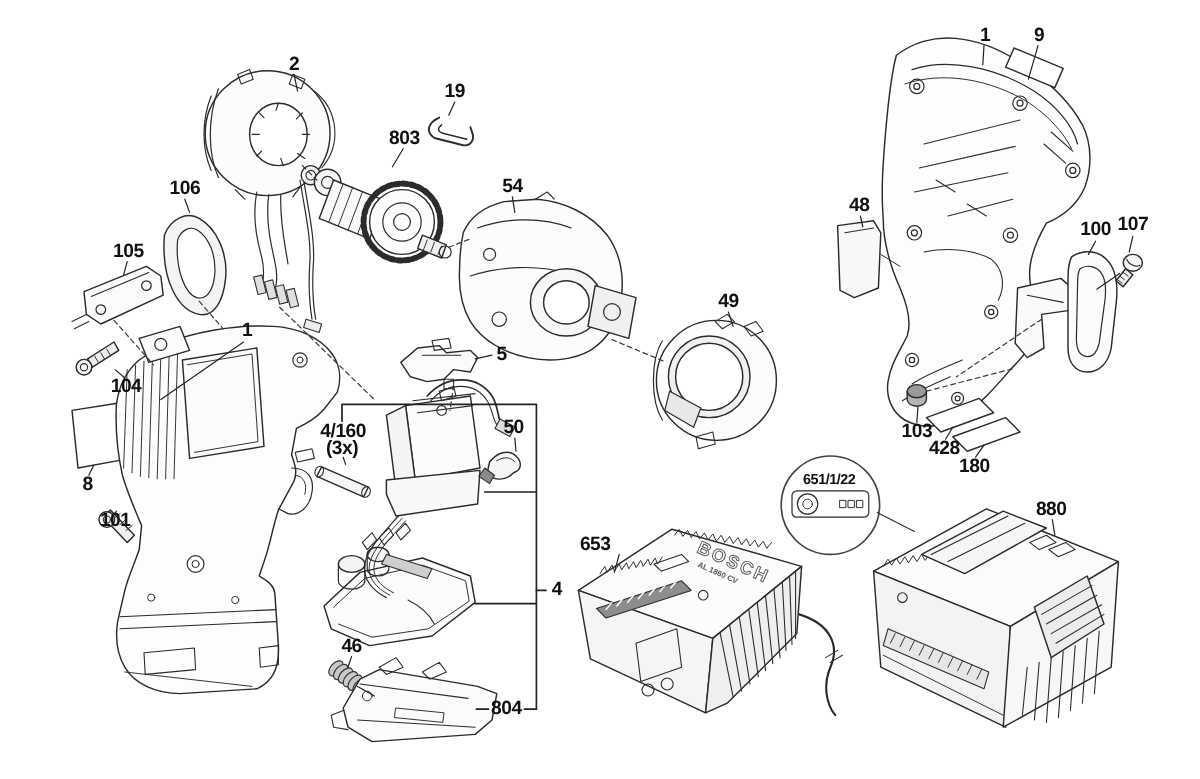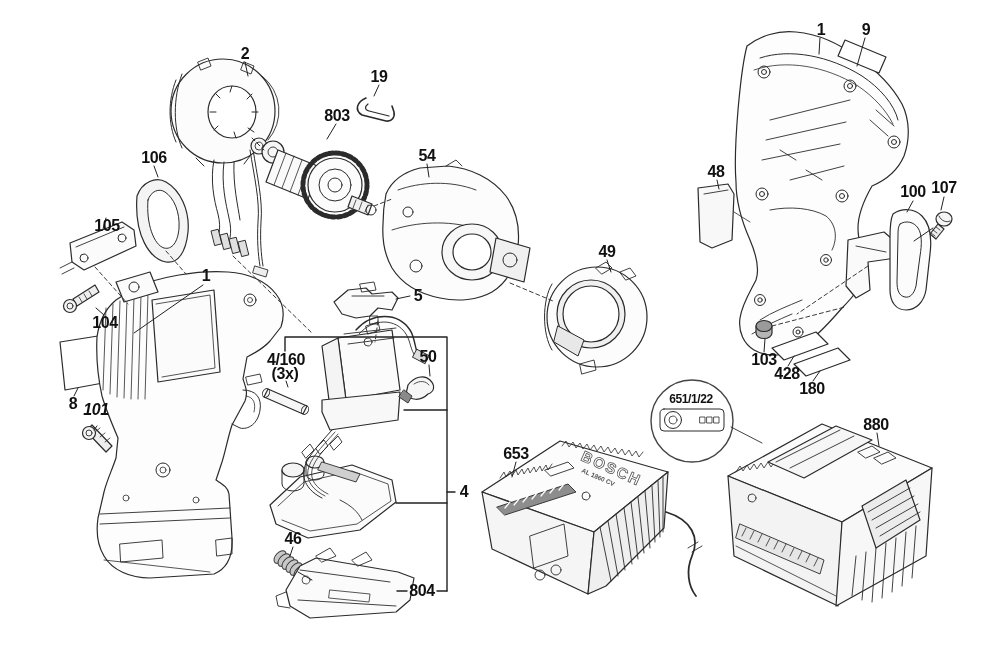--- a/index.html
+++ b/index.html
@@ -398,33 +398,33 @@
   </g>
 </svg>
 
   <div class="callout-layer">
       <div class="callout" style="left: 245px; top: 54px;">2</div>
       <div class="callout" style="left: 379px; top: 77px;">19</div>
       <div class="callout" style="left: 337px; top: 116px;">803</div>
       <div class="callout" style="left: 427px; top: 156px;">54</div>
       <div class="callout" style="left: 607px; top: 252px;">49</div>
       <div class="callout" style="left: 154px; top: 158px;">106</div>
-      <div class="callout" style="left: 107px; top: 226px;">105</div>
+      <div class="callout" style="left: 107px; top: 210px;">105</div>
       <div class="callout" style="left: 105px; top: 323px;">104</div>
       <div class="callout" style="left: 73px; top: 404px;">8</div>
-      <div class="callout" style="left: 96px; top: 410px; font-style: italic;">101</div>
+      <div class="callout" style="left: 96px; top: 434px;">101</div>
       <div class="callout" style="left: 206px; top: 276px;">1</div>
       <div class="callout" style="left: 418px; top: 296px;">5</div>
       <div class="callout" style="left: 286px; top: 360px;">4/160</div>
       <div class="callout" style="left: 285px; top: 374px;">(3x)</div>
       <div class="callout" style="left: 428px; top: 357px;">50</div>
       <div class="callout" style="left: 464px; top: 492px;">4</div>
       <div class="callout" style="left: 293px; top: 539px;">46</div>
       <div class="callout" style="left: 422px; top: 591px;">804</div>
-      <div class="callout" style="left: 516px; top: 454px;">653</div>
+      <div class="callout" style="left: 496px; top: 454px;">653</div>
       <div class="callout" style="left: 691px; top: 399px; font-size: 12px;">651/1/22</div>
       <div class="callout" style="left: 876px; top: 425px;">880</div>
       <div class="callout" style="left: 821px; top: 30px;">1</div>
       <div class="callout" style="left: 866px; top: 30px;">9</div>
       <div class="callout" style="left: 716px; top: 172px;">48</div>
       <div class="callout" style="left: 913px; top: 192px;">100</div>
       <div class="callout" style="left: 944px; top: 188px;">107</div>
       <div class="callout" style="left: 764px; top: 360px;">103</div>
       <div class="callout" style="left: 787px; top: 374px;">428</div>
       <div class="callout" style="left: 812px; top: 389px;">180</div>

